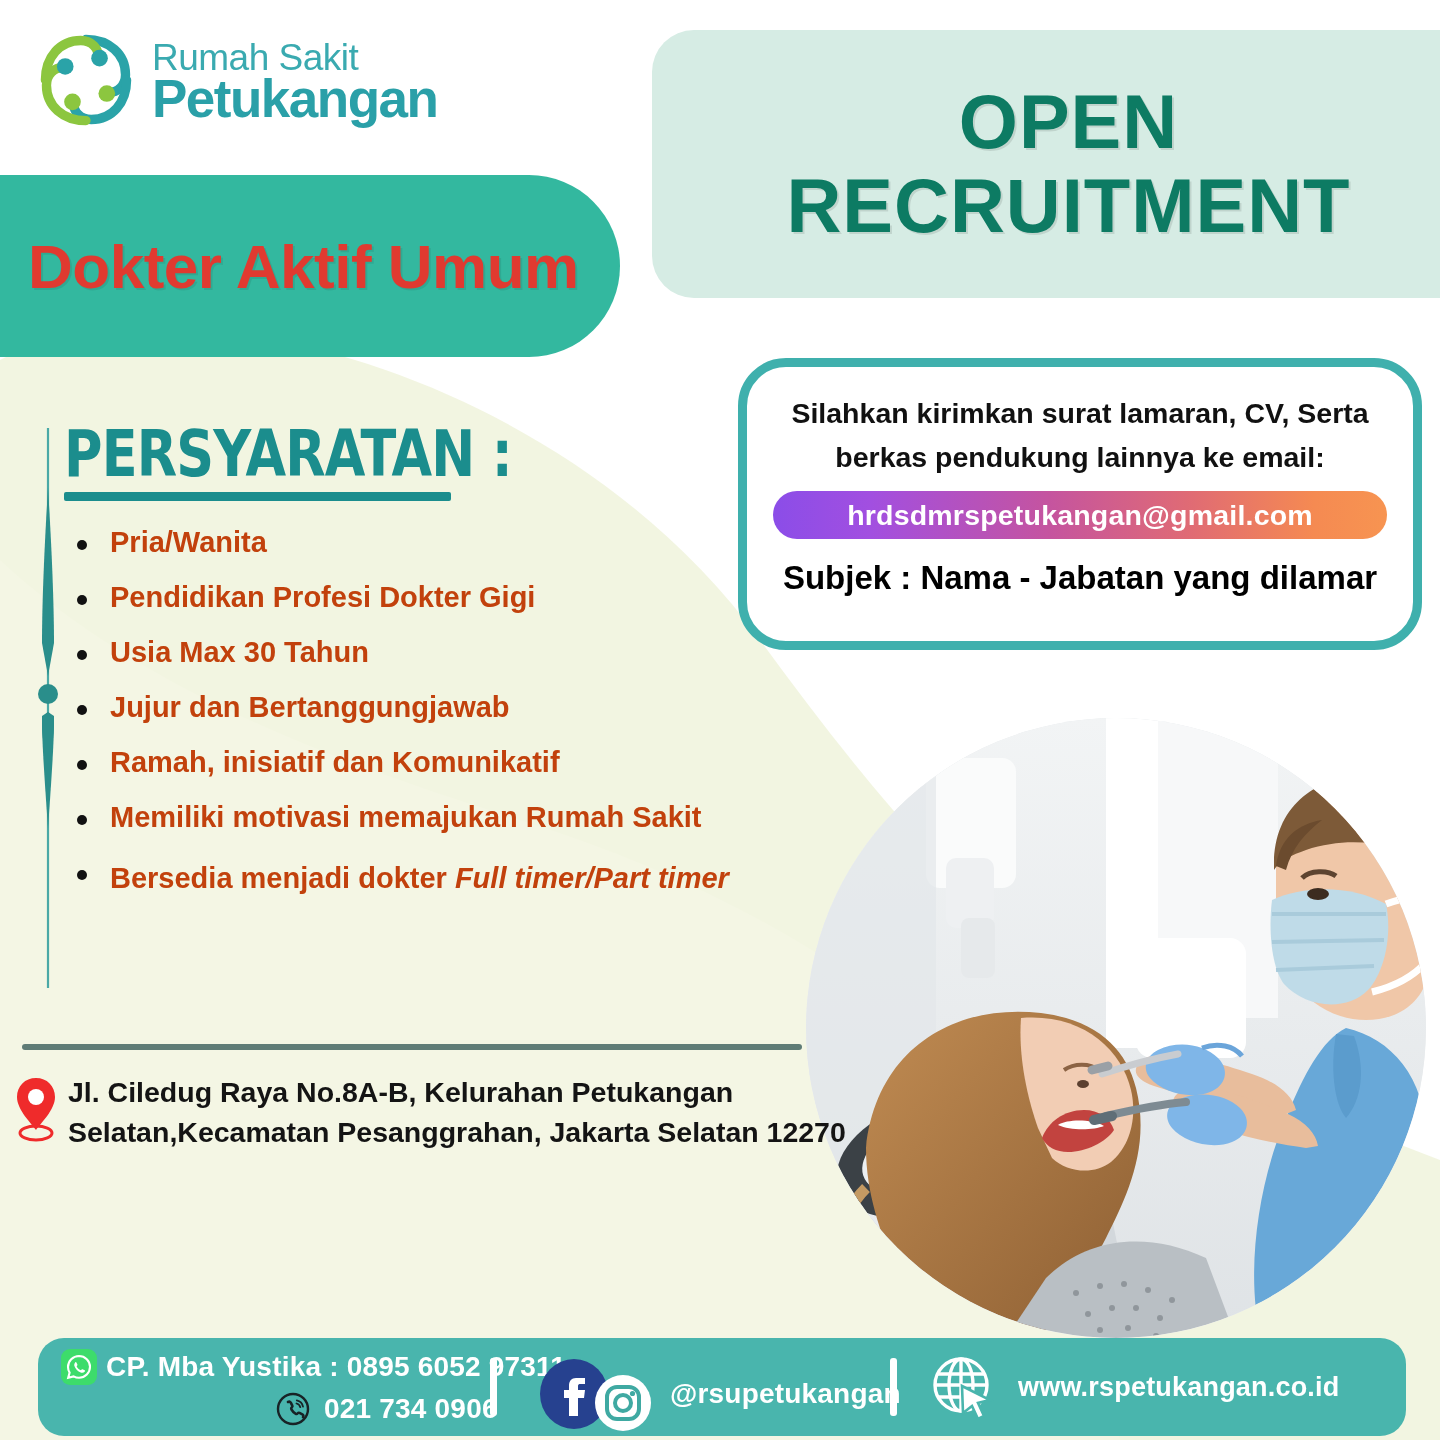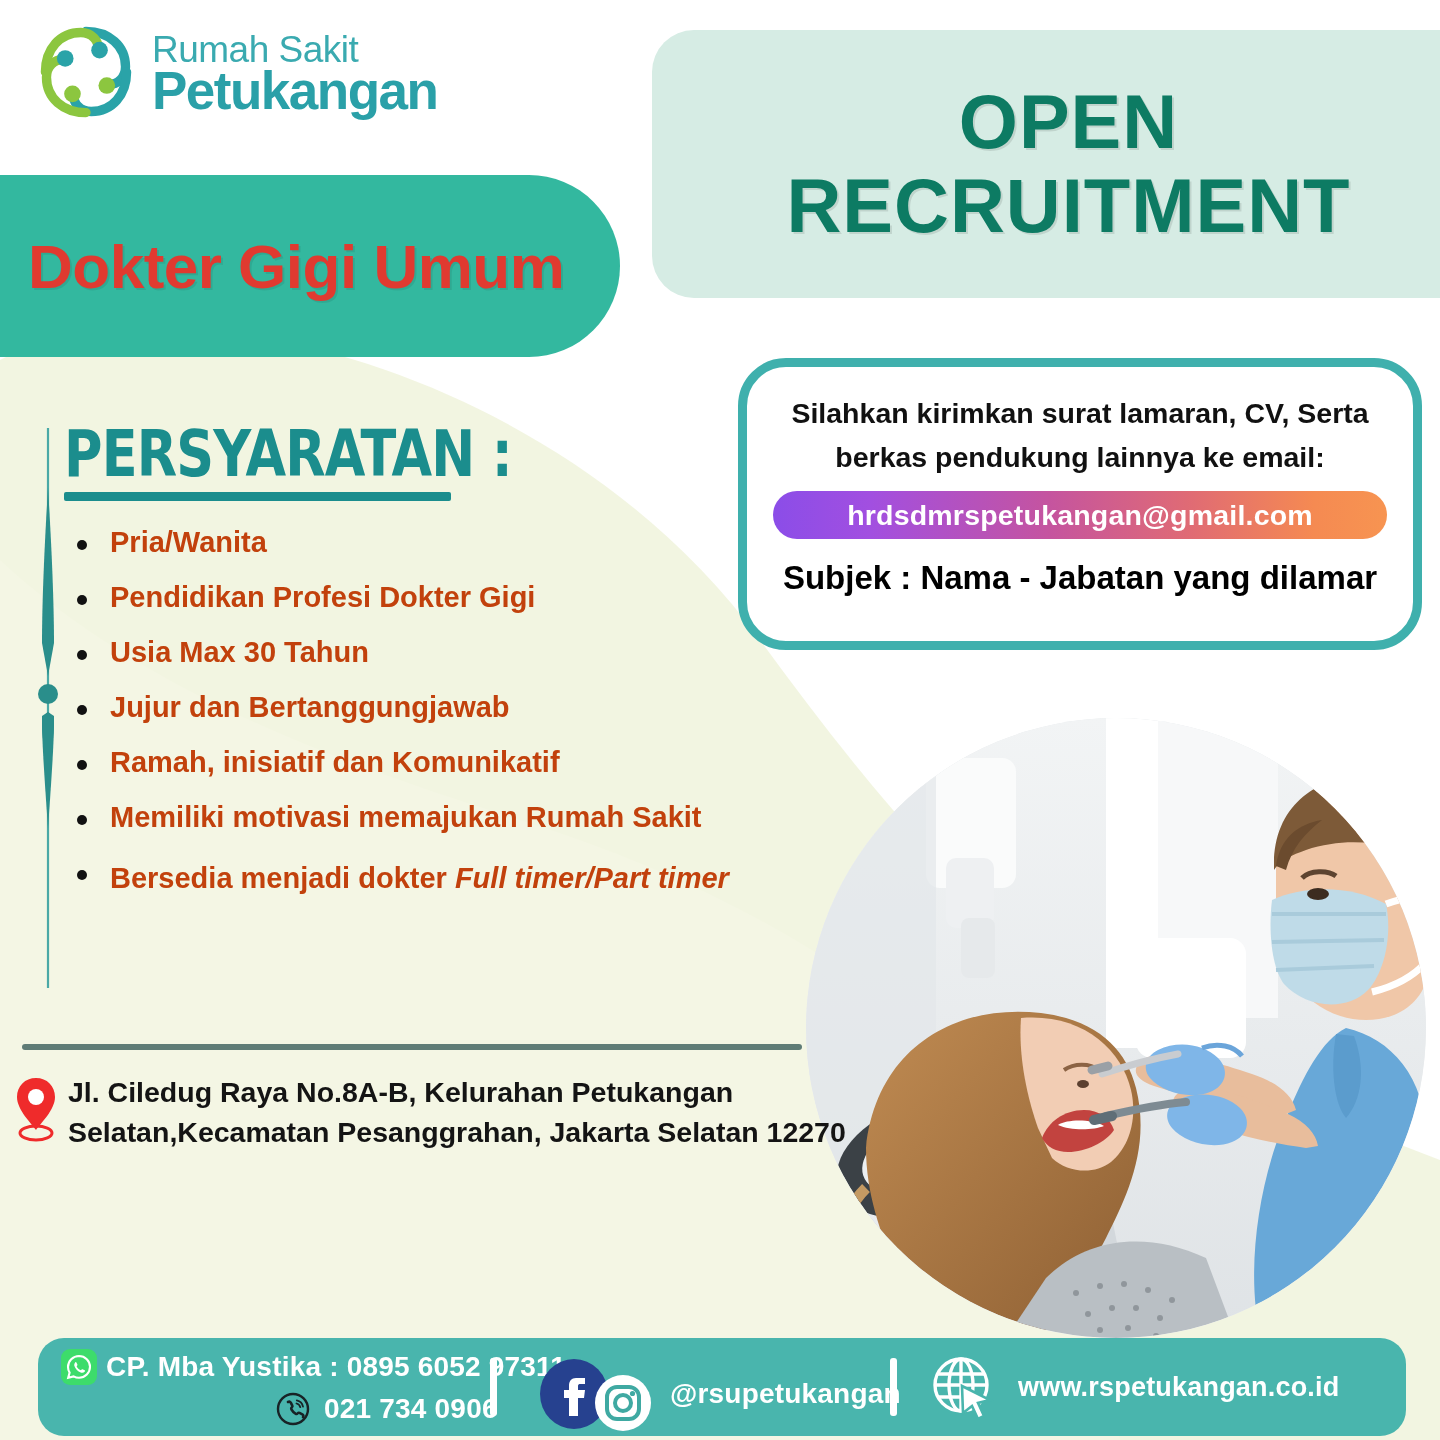--- a/index.html
+++ b/index.html
@@ -19,21 +19,21 @@
     overflow:hidden;
   }
   .bg-white-wedge {
     position:absolute; inset:0;
     width:1440px; height:1440px;
     pointer-events:none;
   }
 
   
   .logo-wrap {
-    position:absolute; left:34px; top:20px;
+    position:absolute; left:34px; top:28px;
     display:flex; align-items:center; gap:14px;
     z-index:6;
   }
   .logo-mark { width:104px; height:104px; flex:none; }
   .logo-text { line-height:1; padding-top:4px; }
   .logo-line1 {
     font-size:37px; color:#3aaab0; letter-spacing:-.5px;
     font-family:"Liberation Sans", sans-serif; font-weight:400;
   }
   .logo-line2 {
@@ -239,21 +239,21 @@
       <div class="logo-line2">Petukangan</div>
     </div>
   </div>
 
   <div class="open-card">
     <div class="l">OPEN</div>
     <div class="l l2">RECRUITMENT</div>
   </div>
 
   <div class="title-banner">
-    <span>Dokter Gigi Umum</span>
+    <span>Dokter Aktif Umum</span>
   </div>
 
   <div class="persy">
     <div class="persy-text">PERSYARATAN :</div>
     <div class="persy-rule"></div>
   </div>
 
   <svg class="spindle" width="36" height="560" viewBox="0 0 36 560">
     <line x1="18" y1="0" x2="18" y2="560" stroke="#4aa9a6" stroke-width="2.2"></line>
     <path d="M18,60 C23,140 24,190 24,215 L18,248 L12,215 C12,190 13,140 18,60 Z" fill="#2a8e8b"></path>

